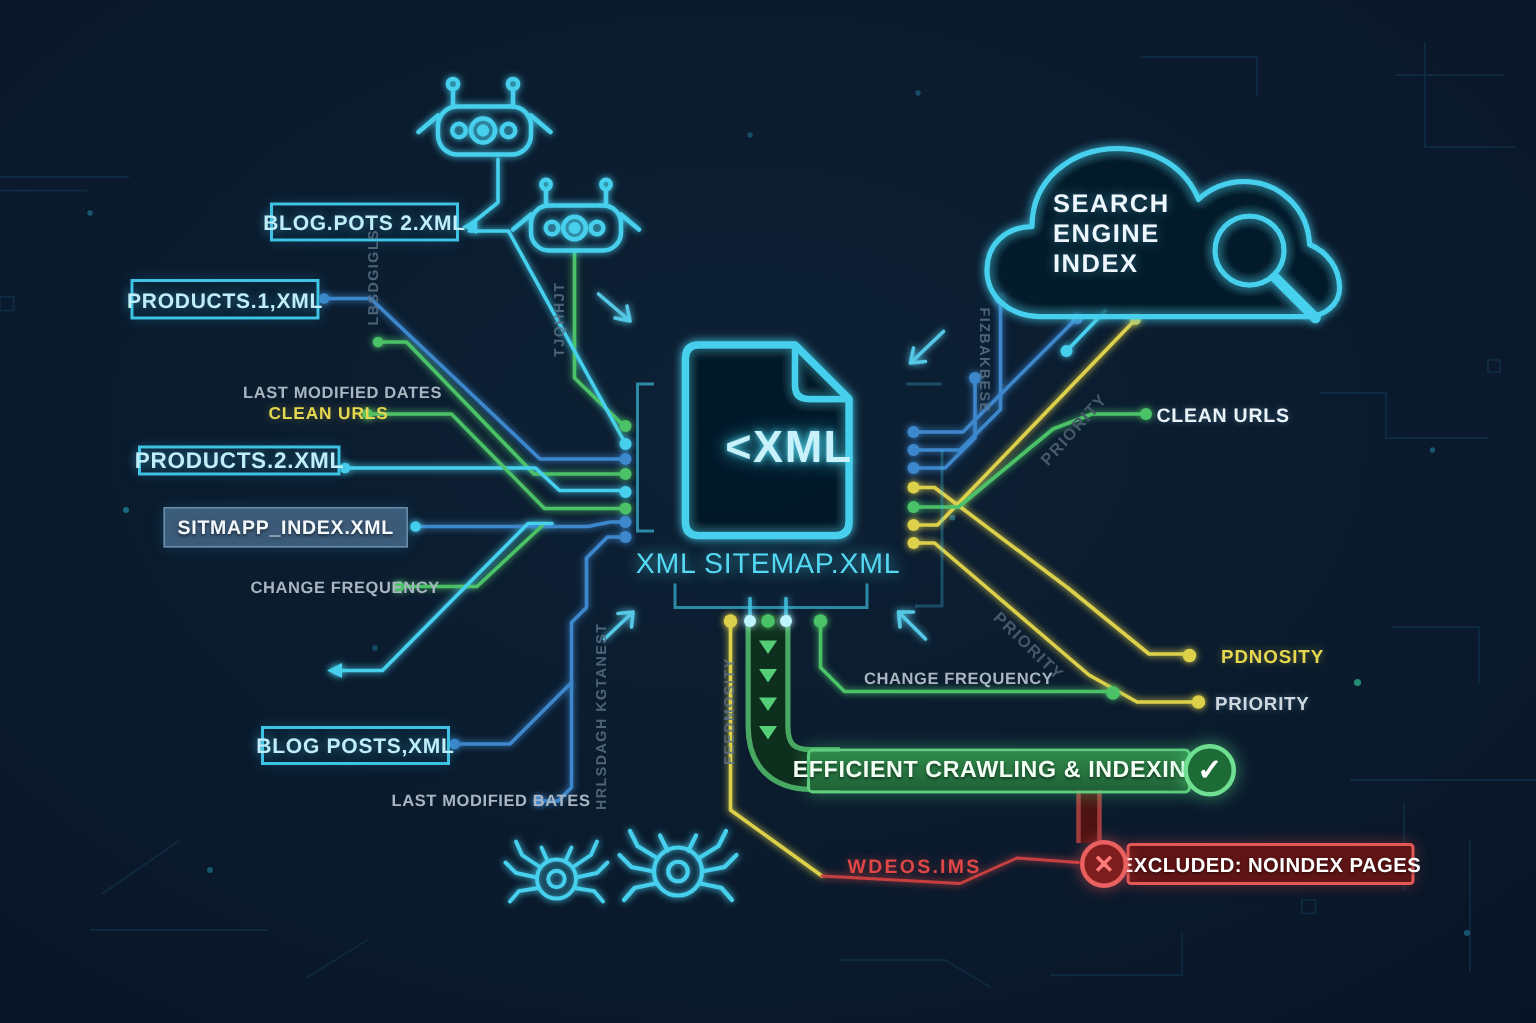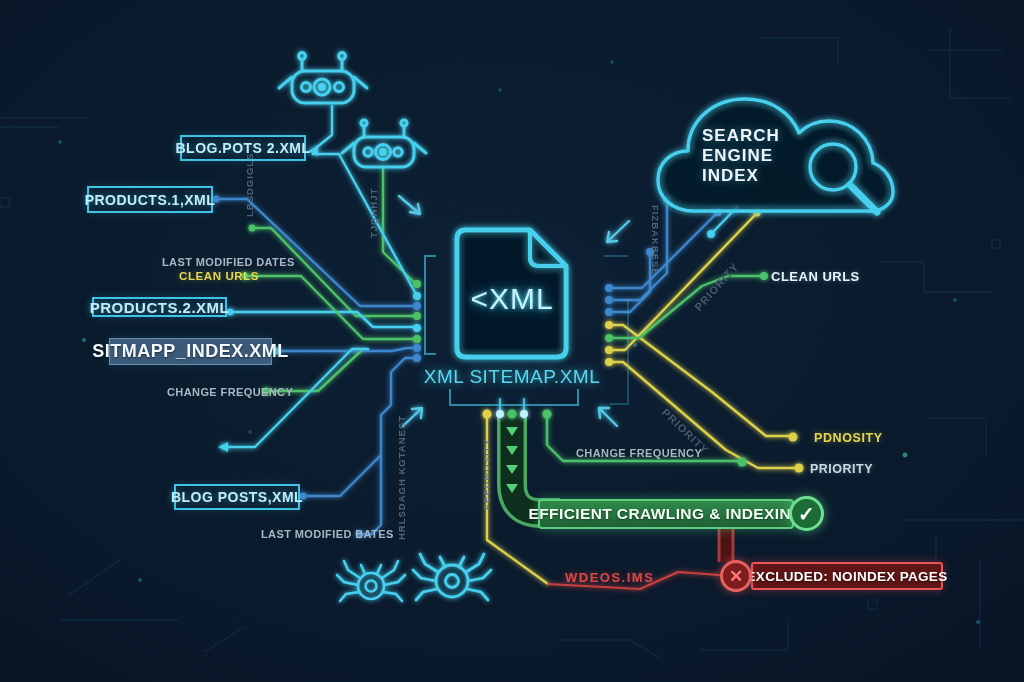--- a/index.html
+++ b/index.html
@@ -14,30 +14,30 @@
   .box{
     position:absolute;display:flex;align-items:center;justify-content:center;
     border:2px solid #3fc4e4;background:rgba(10,28,46,.85);
     color:#bfeef9;font-weight:bold;letter-spacing:.5px;
     text-shadow:0 0 7px rgba(80,200,240,.55);
     box-shadow:0 0 8px rgba(40,150,200,.25), inset 0 0 10px rgba(40,150,200,.15);
     font-size:14px;white-space:nowrap;
   }
   .box.filled{
     background:#3c5a77;border:1px solid #6d8cab;color:#f2f8fc;
-    text-shadow:0 1px 2px rgba(0,0,0,.5);font-size:18px;
+    text-shadow:0 1px 2px rgba(0,0,0,.5);font-size:13px;
   }
   .glabel{position:absolute;color:#a9b6c2;font-weight:bold;font-size:11px;letter-spacing:.4px;white-space:nowrap;}
   .wlabel{position:absolute;color:#eaf3f8;font-weight:bold;font-size:12.5px;letter-spacing:.5px;white-space:nowrap;text-shadow:0 0 5px rgba(160,220,255,.35);}
   .ylabel{position:absolute;color:#e6d84e;font-weight:bold;font-size:11.5px;letter-spacing:.6px;white-space:nowrap;text-shadow:0 0 6px rgba(230,216,78,.4);}
   .vlabel{position:absolute;color:#5a7286;font-weight:bold;font-size:9.5px;letter-spacing:1px;white-space:nowrap;opacity:.85;}
   .dlabel{position:absolute;color:#46586a;font-weight:bold;font-size:11px;letter-spacing:1px;white-space:nowrap;}
   .doc-text{
-    position:absolute;left:457px;top:282px;width:110px;text-align:center;
-    color:#c9f1fb;font-size:30px;font-weight:normal;letter-spacing:1px;
+    position:absolute;left:471px;top:282px;width:110px;text-align:center;
+    color:#c9f1fb;font-size:30px;font-weight:bold;letter-spacing:1px;
     text-shadow:0 0 12px rgba(77,216,240,.9),0 0 4px rgba(77,216,240,.9);
   }
   .doc-caption{
     position:absolute;left:422px;top:366px;width:180px;text-align:center;
     color:#55d9f3;font-size:19px;font-weight:normal;letter-spacing:.5px;
     text-shadow:0 0 10px rgba(77,216,240,.8);
   }
   .cloud-text{
     position:absolute;left:702px;top:126px;width:120px;text-align:left;
     color:#edf7fd;font-size:17px;line-height:20px;font-weight:bold;letter-spacing:1px;

